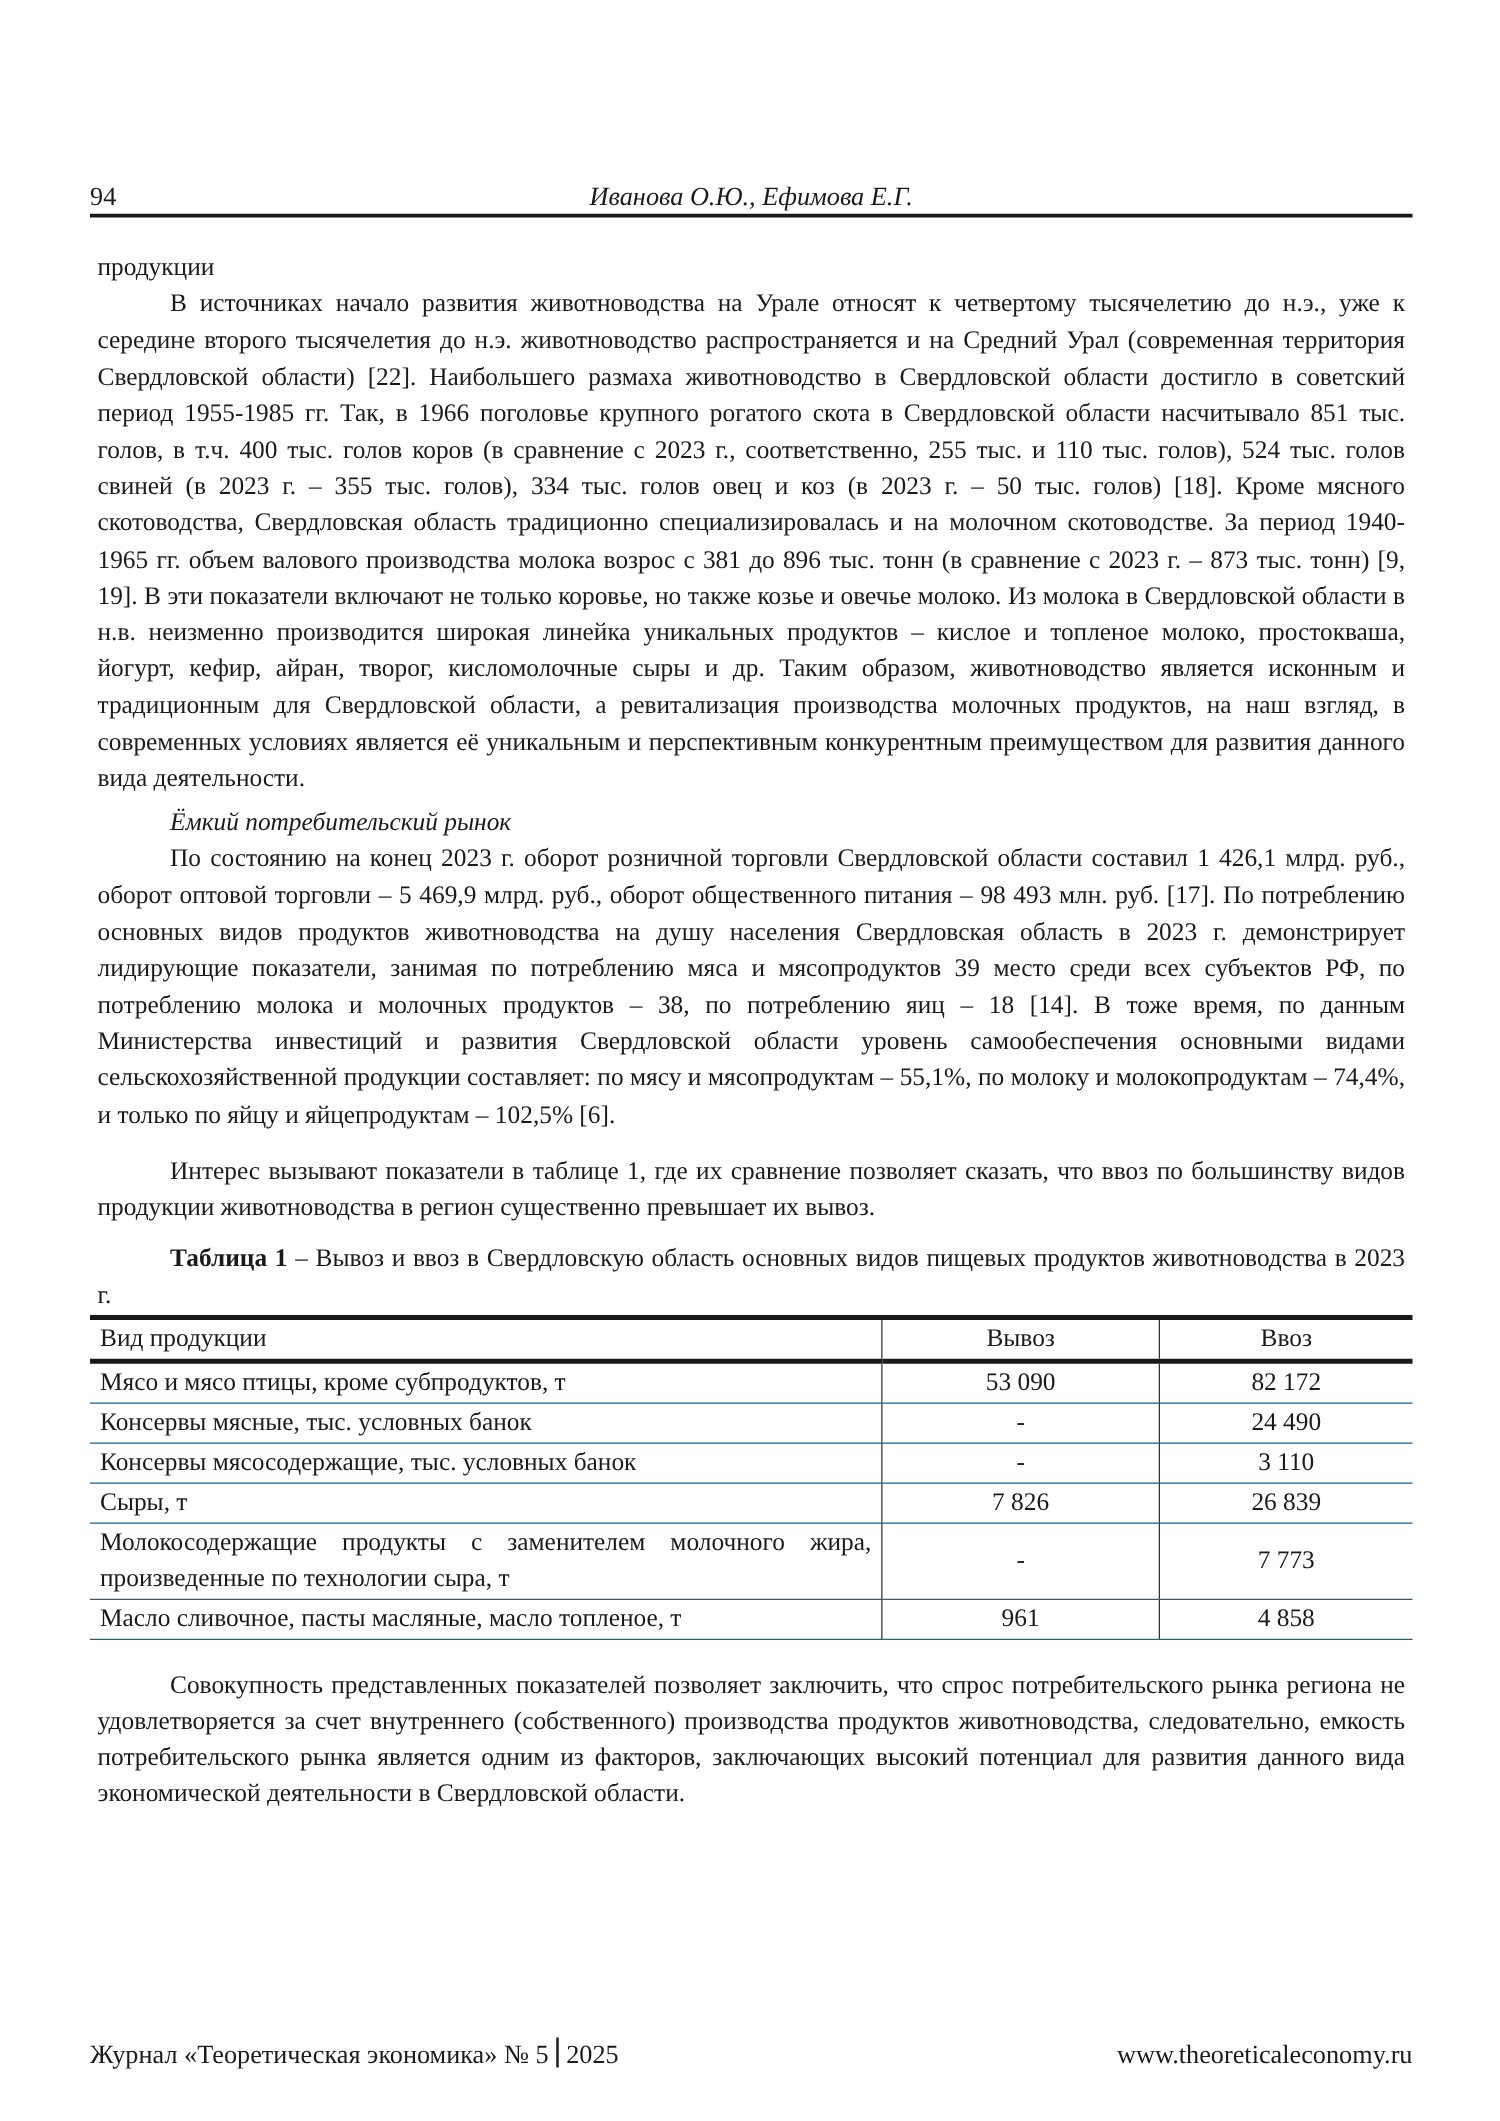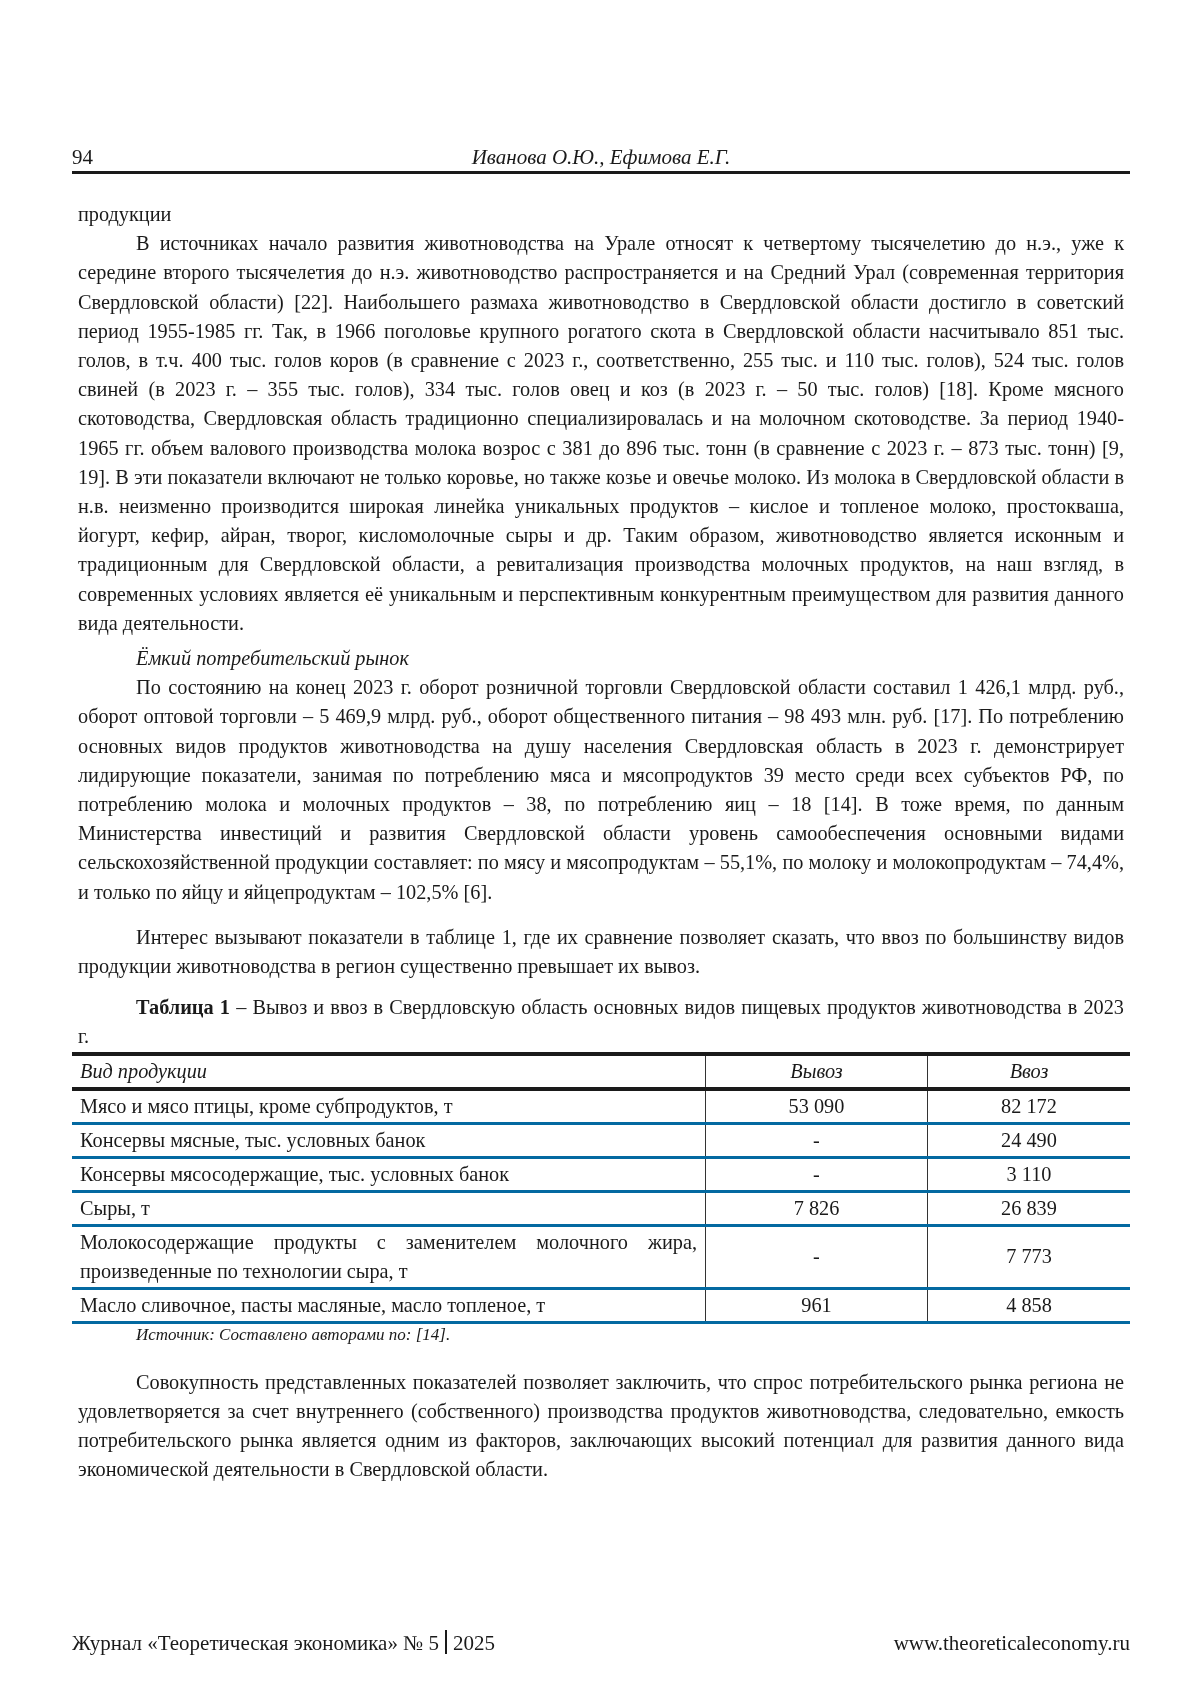--- a/index.html
+++ b/index.html
@@ -77,27 +77,26 @@
       width: 1058px;
       margin-left: -6px;
       border-collapse: collapse;
       font-size: 20.3px;
       line-height: 29px;
       border-top: 4px solid #1a1a1a;
     }
     table.data-table th,
     table.data-table td {
       padding: 1px 8px;
-      border-bottom: 3px solid #0369a1;
+      border-bottom: 1px solid #0369a1;
       font-weight: normal;
       vertical-align: middle;
     }
     table.data-table thead th {
       border-bottom: 4px solid #1a1a1a;
-      font-style: italic;
     }
     table.data-table th.col-name, table.data-table td.col-name {
       text-align: left;
       width: 617px;
       border-right: 1px solid #333;
     }
     table.data-table td.col-name.multiline { text-align: justify; line-height: 29px; }
     table.data-table th.col-out, table.data-table td.col-out {
       text-align: center;
       width: 205px;
@@ -190,21 +189,20 @@
           <td class="col-out">-</td>
           <td class="col-in">7 773</td>
         </tr>
         <tr>
           <td class="col-name">Масло сливочное, пасты масляные, масло топленое, т</td>
           <td class="col-out">961</td>
           <td class="col-in">4 858</td>
         </tr>
       </tbody>
     </table>
-    <p class="source-note">Источник: Составлено авторами по: [14].</p>
 
     <p class="conclusion">Совокупность представленных показателей позволяет заключить, что спрос потребительского рынка региона не удовлетворяется за счет внутреннего (собственного) производства продуктов животноводства, следовательно, емкость потребительского рынка является одним из факторов, заключающих высокий потенциал для развития данного вида экономической деятельности в Свердловской области.</p>
   </div>
 
   <div class="footer">
     <span class="journal"><span>Журнал «Теоретическая экономика» № 5</span><span class="sep"></span><span>2025</span></span>
     <span class="site">www.theoreticaleconomy.ru</span>
   </div>
 
 </div>

